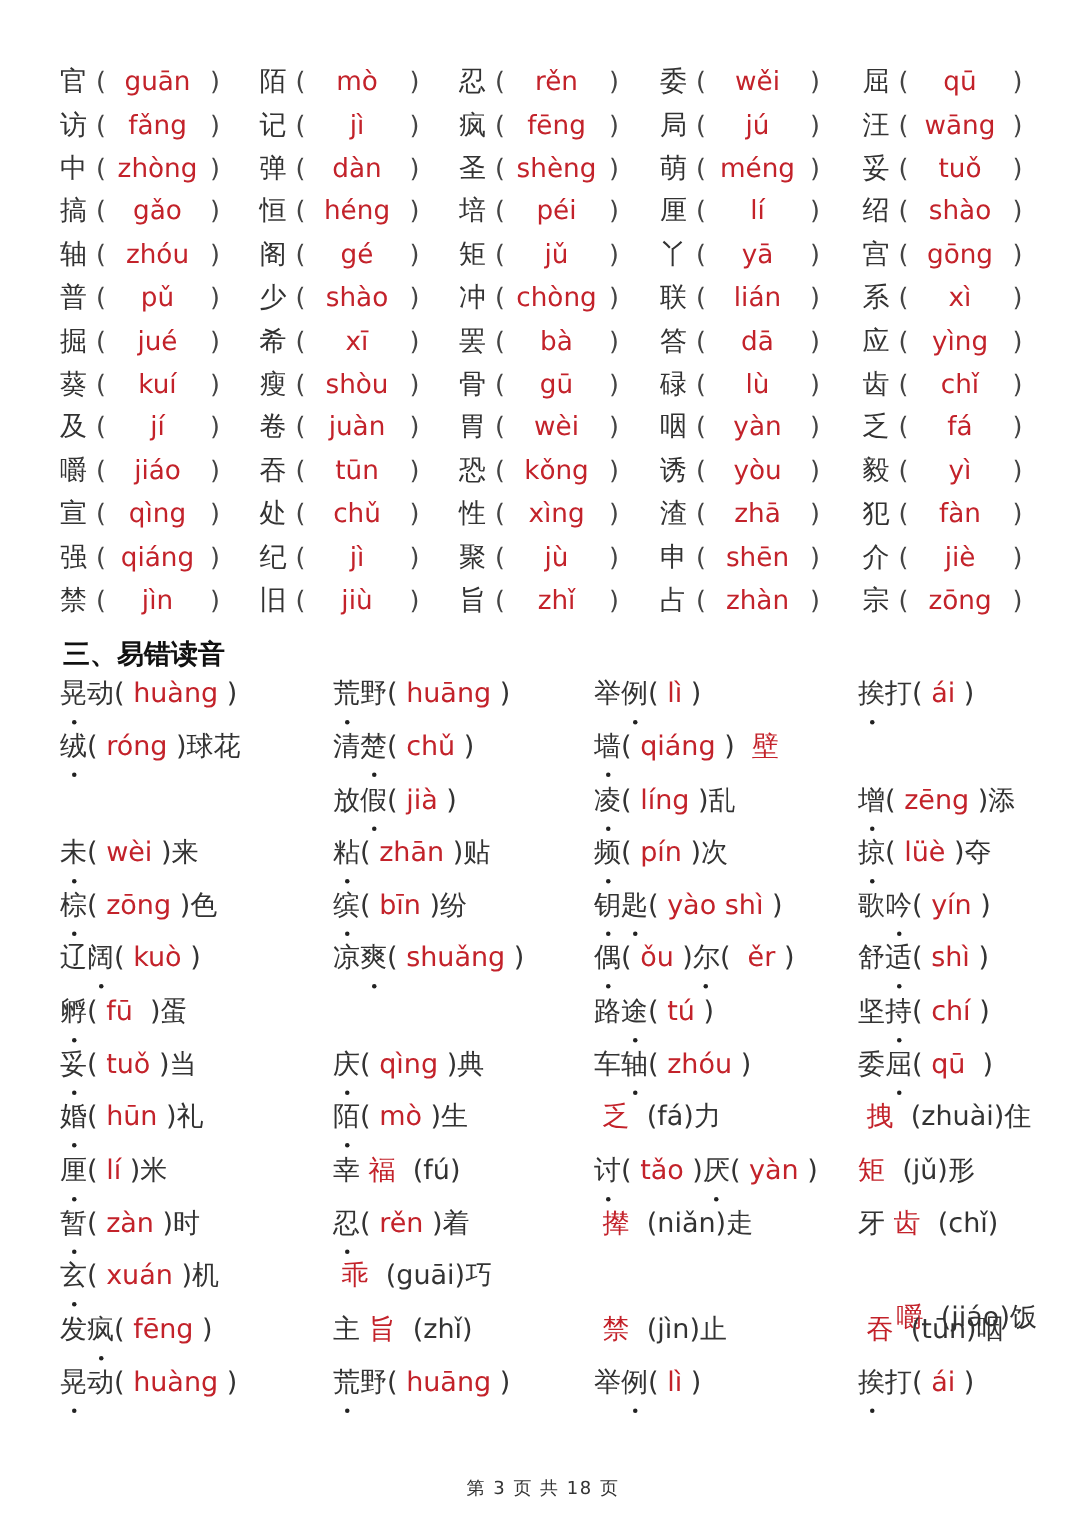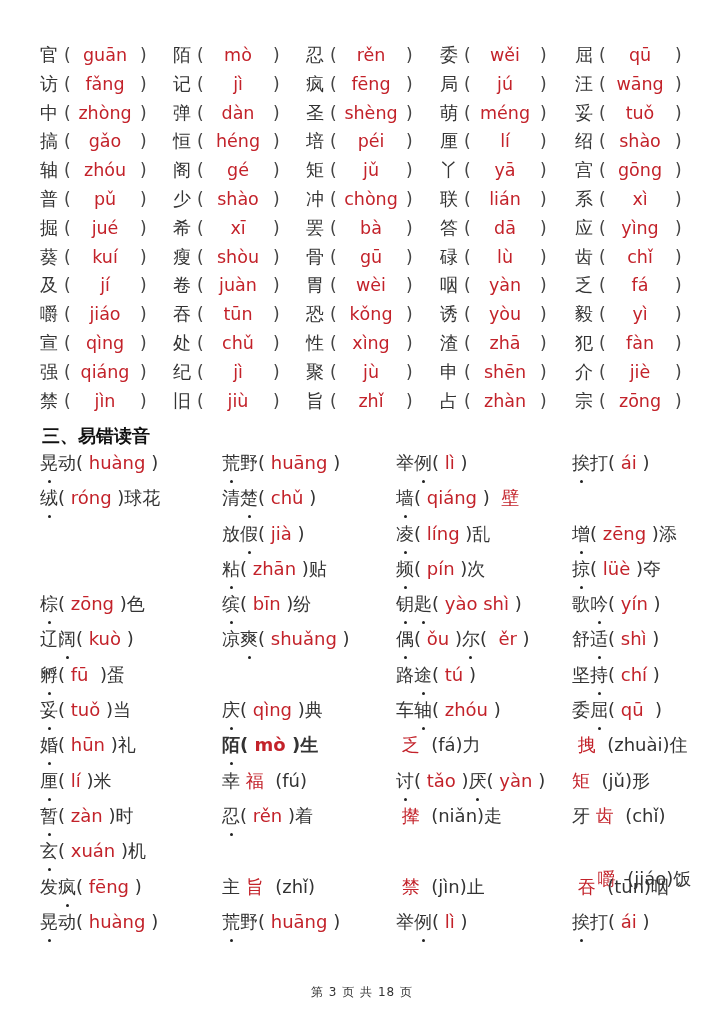--- a/index.html
+++ b/index.html
@@ -475,20 +475,21 @@
       <div class="g2-cell" style="left: 0px;"><span class="seg seg-t seg-dot">绒</span><span class="seg seg-p">(</span><span class="seg seg-r">&nbsp;róng&nbsp;</span><span class="seg seg-p">)</span><span class="seg seg-t">球花</span></div>
       <div class="g2-cell" style="left: 182px;"><span class="seg seg-t">清</span><span class="seg seg-t seg-dot">楚</span><span class="seg seg-p">(</span><span class="seg seg-r">&nbsp;chǔ&nbsp;</span><span class="seg seg-p">)</span></div>
       <div class="g2-cell" style="left: 356px;"><span class="seg seg-t seg-dot">墙</span><span class="seg seg-p">(</span><span class="seg seg-r">&nbsp;qiáng&nbsp;</span><span class="seg seg-p">)</span><span class="seg seg-r">&nbsp;&nbsp;壁</span></div>
     </div>
     <div class="g2-row">
       <div class="g2-cell" style="left: 182px;"><span class="seg seg-t">放</span><span class="seg seg-t seg-dot">假</span><span class="seg seg-p">(</span><span class="seg seg-r">&nbsp;jià&nbsp;</span><span class="seg seg-p">)</span></div>
       <div class="g2-cell" style="left: 356px;"><span class="seg seg-t seg-dot">凌</span><span class="seg seg-p">(</span><span class="seg seg-r">&nbsp;líng&nbsp;</span><span class="seg seg-p">)</span><span class="seg seg-t">乱</span></div>
       <div class="g2-cell" style="left: 532px;"><span class="seg seg-t seg-dot">增</span><span class="seg seg-p">(</span><span class="seg seg-r">&nbsp;zēng&nbsp;</span><span class="seg seg-p">)</span><span class="seg seg-t">添</span></div>
     </div>
     <div class="g2-row">
+      <div class="g2-cell" style="left: 0px;"><span class="seg seg-t seg-dot">未</span><span class="seg seg-p">(</span><span class="seg seg-r">&nbsp;wèi&nbsp;</span><span class="seg seg-p">)</span><span class="seg seg-t">来</span></div>
       <div class="g2-cell" style="left: 182px;"><span class="seg seg-t seg-dot">粘</span><span class="seg seg-p">(</span><span class="seg seg-r">&nbsp;zhān&nbsp;</span><span class="seg seg-p">)</span><span class="seg seg-t">贴</span></div>
       <div class="g2-cell" style="left: 356px;"><span class="seg seg-t seg-dot">频</span><span class="seg seg-p">(</span><span class="seg seg-r">&nbsp;pín&nbsp;</span><span class="seg seg-p">)</span><span class="seg seg-t">次</span></div>
       <div class="g2-cell" style="left: 532px;"><span class="seg seg-t seg-dot">掠</span><span class="seg seg-p">(</span><span class="seg seg-r">&nbsp;lüè&nbsp;</span><span class="seg seg-p">)</span><span class="seg seg-t">夺</span></div>
     </div>
     <div class="g2-row">
       <div class="g2-cell" style="left: 0px;"><span class="seg seg-t seg-dot">棕</span><span class="seg seg-p">(</span><span class="seg seg-r">&nbsp;zōng&nbsp;</span><span class="seg seg-p">)</span><span class="seg seg-t">色</span></div>
       <div class="g2-cell" style="left: 182px;"><span class="seg seg-t seg-dot">缤</span><span class="seg seg-p">(</span><span class="seg seg-r">&nbsp;bīn&nbsp;</span><span class="seg seg-p">)</span><span class="seg seg-t">纷</span></div>
       <div class="g2-cell" style="left: 356px;"><span class="seg seg-t seg-dot">钥</span><span class="seg seg-t seg-dot">匙</span><span class="seg seg-p">(</span><span class="seg seg-r">&nbsp;yào&nbsp;shì&nbsp;</span><span class="seg seg-p">)</span></div>
       <div class="g2-cell" style="left: 532px;"><span class="seg seg-t">歌</span><span class="seg seg-t seg-dot">吟</span><span class="seg seg-p">(</span><span class="seg seg-r">&nbsp;yín&nbsp;</span><span class="seg seg-p">)</span></div>
     </div>
@@ -504,38 +505,39 @@
       <div class="g2-cell" style="left: 532px;"><span class="seg seg-t">坚</span><span class="seg seg-t seg-dot">持</span><span class="seg seg-p">(</span><span class="seg seg-r">&nbsp;chí&nbsp;</span><span class="seg seg-p">)</span></div>
     </div>
     <div class="g2-row">
       <div class="g2-cell" style="left: 0px; text-align: center;"><span class="seg seg-t seg-dot">妥</span><span class="seg seg-p">(</span><span class="seg seg-r">&nbsp;tuǒ&nbsp;</span><span class="seg seg-p">)</span><span class="seg seg-t">当</span></div>
       <div class="g2-cell" style="left: 182px;"><span class="seg seg-t seg-dot">庆</span><span class="seg seg-p">(</span><span class="seg seg-r">&nbsp;qìng&nbsp;</span><span class="seg seg-p">)</span><span class="seg seg-t">典</span></div>
       <div class="g2-cell" style="left: 356px;"><span class="seg seg-t">车</span><span class="seg seg-t seg-dot">轴</span><span class="seg seg-p">(</span><span class="seg seg-r">&nbsp;zhóu&nbsp;</span><span class="seg seg-p">)</span></div>
       <div class="g2-cell" style="left: 532px;"><span class="seg seg-t">委</span><span class="seg seg-t seg-dot">屈</span><span class="seg seg-p">(</span><span class="seg seg-r">&nbsp;qū&nbsp;&nbsp;</span><span class="seg seg-p">)</span></div>
     </div>
     <div class="g2-row">
       <div class="g2-cell" style="left: 0px;"><span class="seg seg-t seg-dot">婚</span><span class="seg seg-p">(</span><span class="seg seg-r">&nbsp;hūn&nbsp;</span><span class="seg seg-p">)</span><span class="seg seg-t">礼</span></div>
-      <div class="g2-cell" style="left: 182px; font-weight: bold;"><span class="seg seg-t seg-dot">陌</span><span class="seg seg-p">(</span><span class="seg seg-r">&nbsp;mò&nbsp;</span><span class="seg seg-p">)</span><span class="seg seg-t">生</span></div>
+      <div class="g2-cell" style="left: 182px;"><span class="seg seg-t seg-dot">陌</span><span class="seg seg-p">(</span><span class="seg seg-r">&nbsp;mò&nbsp;</span><span class="seg seg-p">)</span><span class="seg seg-t">生</span></div>
       <div class="g2-cell" style="left: 356px;"><span class="seg seg-r">&nbsp;乏&nbsp;</span><span class="seg seg-p">&nbsp;(</span><span class="seg seg-p">fá</span><span class="seg seg-p">)</span><span class="seg seg-t">力</span></div>
       <div class="g2-cell" style="left: 532px;"><span class="seg seg-r">&nbsp;拽&nbsp;</span><span class="seg seg-p">&nbsp;(</span><span class="seg seg-p">zhuài</span><span class="seg seg-p">)</span><span class="seg seg-t">住</span></div>
     </div>
     <div class="g2-row">
       <div class="g2-cell" style="left: 0px;"><span class="seg seg-t seg-dot">厘</span><span class="seg seg-p">(</span><span class="seg seg-r">&nbsp;lí&nbsp;</span><span class="seg seg-p">)</span><span class="seg seg-t">米</span></div>
       <div class="g2-cell" style="left: 182px;"><span class="seg seg-t">幸&nbsp;</span><span class="seg seg-r">福</span><span class="seg seg-p">&nbsp;&nbsp;(fú)</span></div>
       <div class="g2-cell" style="left: 356px;"><span class="seg seg-t seg-dot">讨</span><span class="seg seg-p">(</span><span class="seg seg-r">&nbsp;tǎo&nbsp;</span><span class="seg seg-p">)</span><span class="seg seg-t seg-dot">厌</span><span class="seg seg-p">(</span><span class="seg seg-r">&nbsp;yàn&nbsp;</span><span class="seg seg-p">)</span></div>
       <div class="g2-cell" style="left: 532px;"><span class="seg seg-r">矩</span><span class="seg seg-p">&nbsp;&nbsp;(</span><span class="seg seg-p">jǔ</span><span class="seg seg-p">)</span><span class="seg seg-t">形</span></div>
     </div>
     <div class="g2-row">
       <div class="g2-cell" style="left: 0px;"><span class="seg seg-t seg-dot">暂</span><span class="seg seg-p">(</span><span class="seg seg-r">&nbsp;zàn&nbsp;</span><span class="seg seg-p">)</span><span class="seg seg-t">时</span></div>
       <div class="g2-cell" style="left: 182px;"><span class="seg seg-t seg-dot">忍</span><span class="seg seg-p">(</span><span class="seg seg-r">&nbsp;rěn&nbsp;</span><span class="seg seg-p">)</span><span class="seg seg-t">着</span></div>
       <div class="g2-cell" style="left: 356px;"><span class="seg seg-r">&nbsp;撵&nbsp;</span><span class="seg seg-p">&nbsp;(</span><span class="seg seg-p">niǎn</span><span class="seg seg-p">)</span><span class="seg seg-t">走</span></div>
       <div class="g2-cell" style="left: 532px;"><span class="seg seg-t">牙&nbsp;</span><span class="seg seg-r">齿</span><span class="seg seg-p">&nbsp;&nbsp;(chǐ)</span></div>
     </div>
     <div class="g2-row">
       <div class="g2-cell" style="left: 0px;"><span class="seg seg-t seg-dot">玄</span><span class="seg seg-p">(</span><span class="seg seg-r">&nbsp;xuán&nbsp;</span><span class="seg seg-p">)</span><span class="seg seg-t">机</span></div>
+      <div class="g2-cell" style="left: 182px;"><span class="seg seg-r">&nbsp;乖&nbsp;</span><span class="seg seg-p">&nbsp;(</span><span class="seg seg-p">guāi</span><span class="seg seg-p">)</span><span class="seg seg-t">巧</span></div>
       <div class="g2-cell" style="left: 552px; margin-top: 28px;"><span class="seg seg-r">&nbsp;嚼&nbsp;</span><span class="seg seg-p">&nbsp;(</span><span class="seg seg-p">jiáo</span><span class="seg seg-p">)</span><span class="seg seg-t">饭</span></div>
     </div>
     <div class="g2-row">
       <div class="g2-cell" style="left: 0px;"><span class="seg seg-t">发</span><span class="seg seg-t seg-dot">疯</span><span class="seg seg-p">(</span><span class="seg seg-r">&nbsp;fēng&nbsp;</span><span class="seg seg-p">)</span></div>
       <div class="g2-cell" style="left: 182px;"><span class="seg seg-t">主&nbsp;</span><span class="seg seg-r">旨</span><span class="seg seg-p">&nbsp;&nbsp;(zhǐ)</span></div>
       <div class="g2-cell" style="left: 356px;"><span class="seg seg-r">&nbsp;禁&nbsp;</span><span class="seg seg-p">&nbsp;(</span><span class="seg seg-p">jìn</span><span class="seg seg-p">)</span><span class="seg seg-t">止</span></div>
       <div class="g2-cell" style="left: 532px;"><span class="seg seg-r">&nbsp;吞&nbsp;</span><span class="seg seg-p">&nbsp;(</span><span class="seg seg-p">tūn</span><span class="seg seg-p">)</span><span class="seg seg-t">咽</span></div>
     </div>
     <div class="g2-row">
       <div class="g2-cell" style="left: 0px;"><span class="seg seg-t seg-dot">晃</span><span class="seg seg-t">动</span><span class="seg seg-p">(</span><span class="seg seg-r">&nbsp;huàng&nbsp;</span><span class="seg seg-p">)</span></div>

